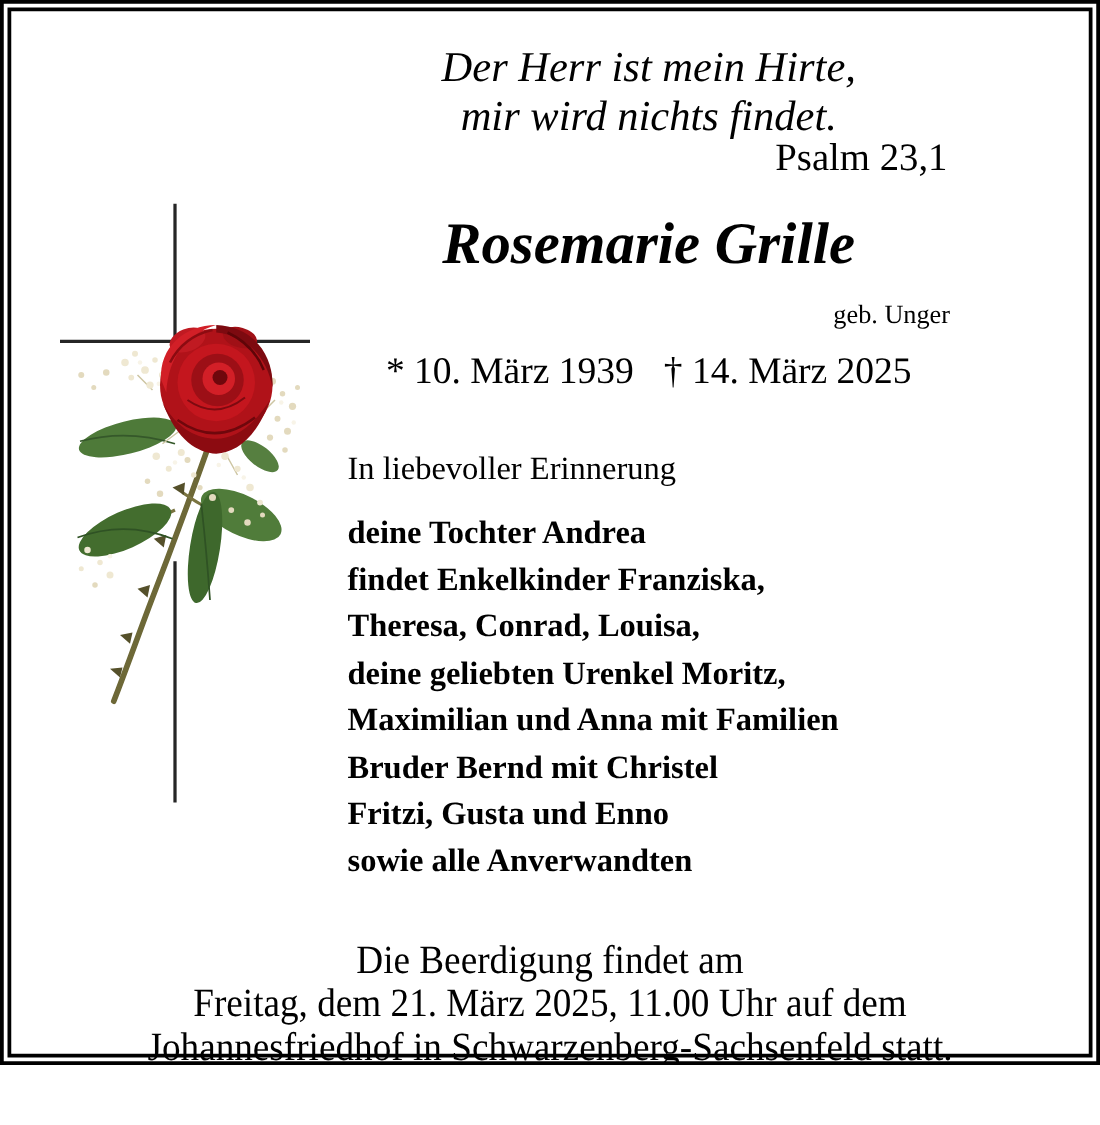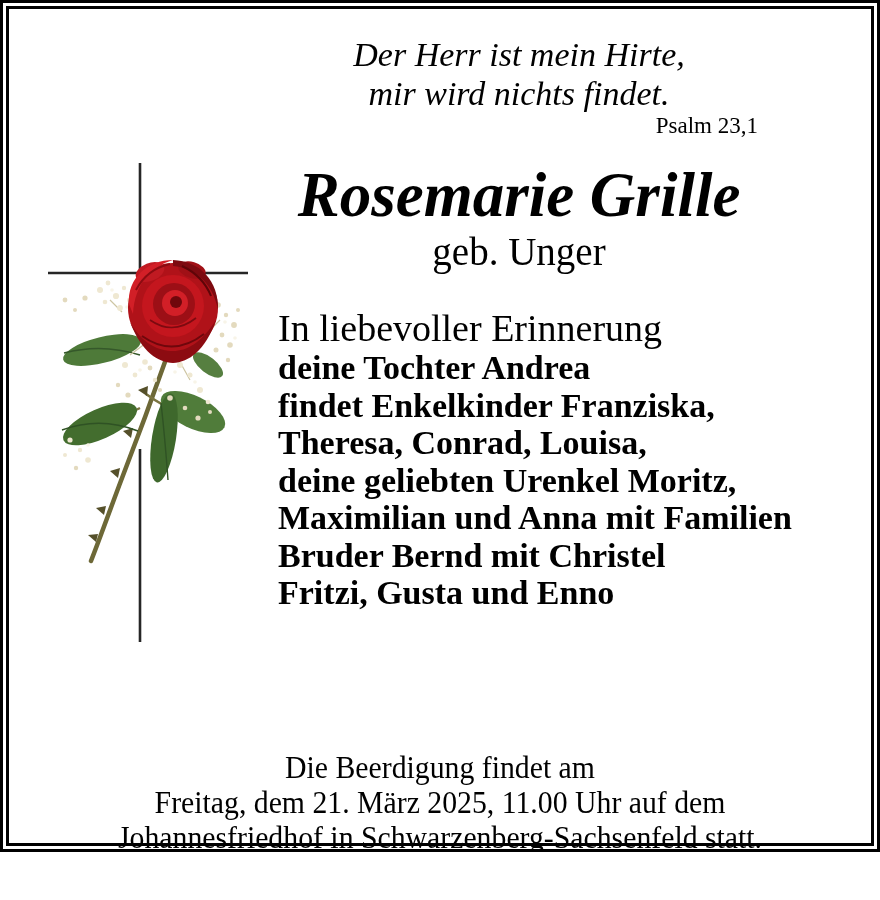--- a/index.html
+++ b/index.html
@@ -12,26 +12,26 @@
     overflow:hidden;
   }
   .border-outer{position:absolute;inset:0;border:3px solid #000;pointer-events:none;}
   .border-inner{position:absolute;inset:6px;border:3px solid #000;pointer-events:none;}
 
   .artwork{position:absolute;left:30px;top:150px;width:230px;height:500px;}
 
   .column{position:absolute;left:278px;top:35px;width:482px;}
 
   .quote{font-style:italic;font-size:34px;line-height:39px;text-align:center;}
-  .psalm{font-size:23px;line-height:26px;text-align:right;padding-right:2px;}
-  .name{font-size:63px;line-height:68px;font-weight:bold;font-style:italic;text-align:center;margin-top:22px;white-space:nowrap;}
-  .maiden{font-size:39px;line-height:33px;text-align:center;margin-top:6px;}
+  .psalm{font-size:31px;line-height:26px;text-align:right;padding-right:2px;}
+  .name{font-size:47px;line-height:68px;font-weight:bold;font-style:italic;text-align:center;margin-top:22px;white-space:nowrap;}
+  .maiden{font-size:21px;line-height:33px;text-align:right;margin-top:6px;}
   .dates{font-size:30px;line-height:35px;margin-top:11px;display:flex;justify-content:center;gap:24px;white-space:nowrap;}
-  .intro{font-size:38px;line-height:35px;margin-top:43px;}
-  .family{font-size:34px;line-height:37.5px;font-weight:bold;margin-top:3px;}
+  .intro{font-size:26px;line-height:35px;margin-top:43px;}
+  .family{font-size:26px;line-height:37.5px;font-weight:bold;margin-top:15px;}
   .family div{white-space:nowrap;}
 
   .funeral{
     position:absolute;left:0;right:0;top:750px;
     text-align:center;
     font-size:32px;line-height:35px;
     transform:scaleX(0.93);
     transform-origin:50% 0;
     white-space:nowrap;
   }
@@ -153,31 +153,36 @@
   <div class="column">
     <div class="quote">
       <div>Der Herr ist mein Hirte,</div>
       <div>mir wird nichts findet.</div>
     </div>
     <div class="psalm">Psalm 23,1</div>
 
     <div class="name">Rosemarie Grille</div>
     <div class="maiden">geb. Unger</div>
 
+    <div class="dates">
+      <span>* 10. März 1939</span>
+      <span>† 14. März 2025</span>
+    </div>
 
     <div class="intro">In liebevoller Erinnerung</div>
 
     <div class="family">
       <div>deine Tochter Andrea</div>
       <div>findet Enkelkinder Franziska,</div>
       <div>Theresa, Conrad, Louisa,</div>
       <div>deine geliebten Urenkel Moritz,</div>
       <div>Maximilian und Anna mit Familien</div>
       <div>Bruder Bernd mit Christel</div>
       <div>Fritzi, Gusta und Enno</div>
+      <div>sowie alle Anverwandten</div>
     </div>
   </div>
 
   <div class="funeral">
     <div>Die Beerdigung findet am</div>
     <div>Freitag, dem 21. März 2025, 11.00 Uhr auf dem</div>
     <div>Johannesfriedhof in Schwarzenberg-Sachsenfeld statt.</div>
   </div>
 </div>
 

